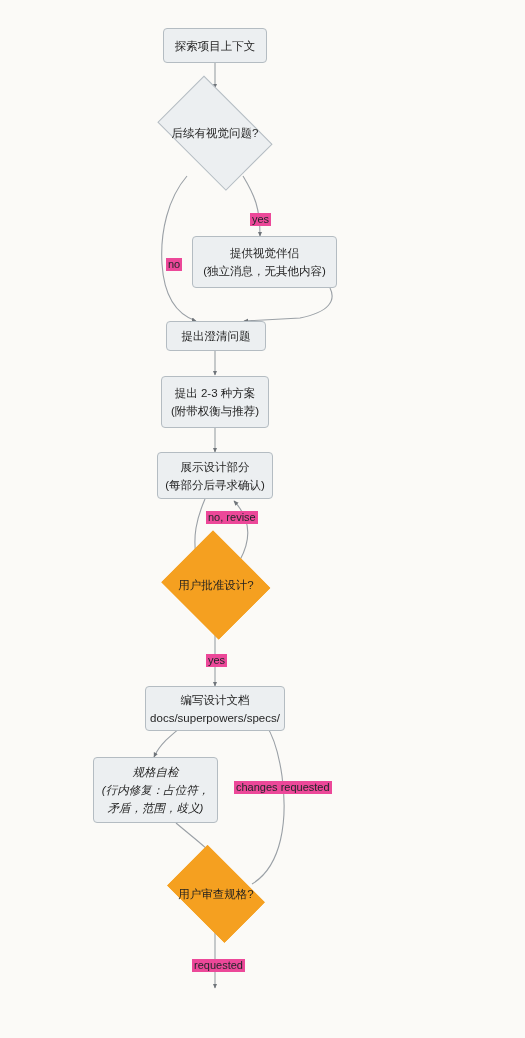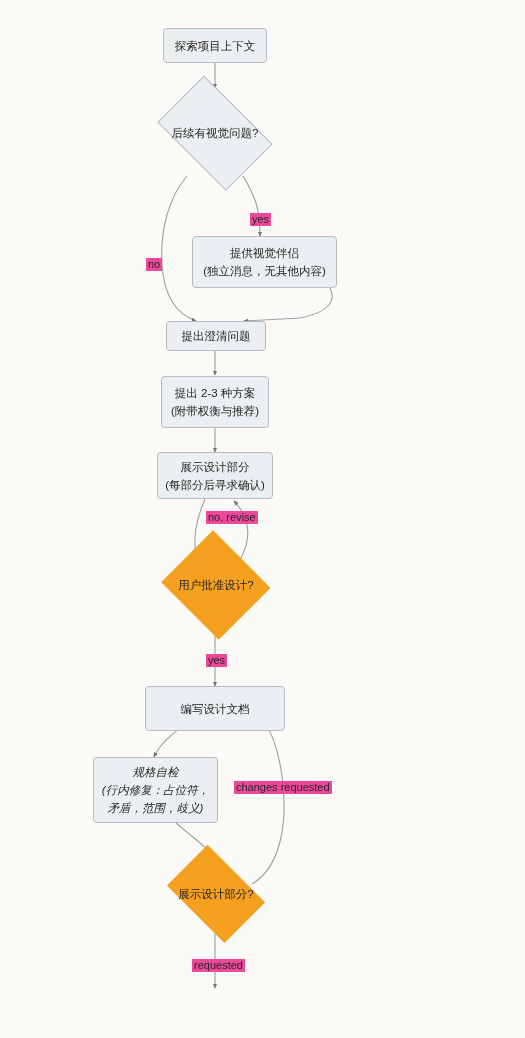--- a/index.html
+++ b/index.html
@@ -179,39 +179,40 @@
 
     <div class="node node-diamond decision-orange" style="left:160px; top:535px; width:112px; height:100px;">
       <div class="diamond-shape">
         <div class="face"></div>
       </div>
       <span class="diamond-label">用户批准设计?</span>
     </div>
 
     <div class="node node-rect" style="left:145px; top:686px; width:140px; height:45px;">
       <span class="node-line">编写设计文档</span>
+      <span class="node-line mono-ish">docs/superpowers/specs/</span>
     </div>
 
     <div class="node node-rect" style="left:93px; top:757px; width:125px; height:66px;font-style:italic;">
       <span class="node-line">规格自检</span>
       <span class="node-line">(行内修复：占位符，</span>
       <span class="node-line">矛盾，范围，歧义)</span>
     </div>
 
     <div class="node node-diamond decision-orange" style="left:160px; top:855px; width:112px; height:78px;">
       <div class="diamond-shape">
         <div class="face"></div>
       </div>
-      <span class="diamond-label">展示设计部分?</span>
+      <span class="diamond-label">用户审查规格?</span>
     </div>
 
 
     <span class="edge-label" style="left:250px; top:213px;">yes</span>
 
-    <span class="edge-label" style="left:146px; top:258px;">no</span>
+    <span class="edge-label" style="left:166px; top:258px;">no</span>
 
     <span class="edge-label" style="left:206px; top:511px;">no, revise</span>
 
     <span class="edge-label" style="left:206px; top:654px;">yes</span>
 
     <span class="edge-label" style="left:234px; top:781px;">changes requested</span>
 
     <span class="edge-label" style="left:192px; top:959px;">requested</span>
 
   </div>

